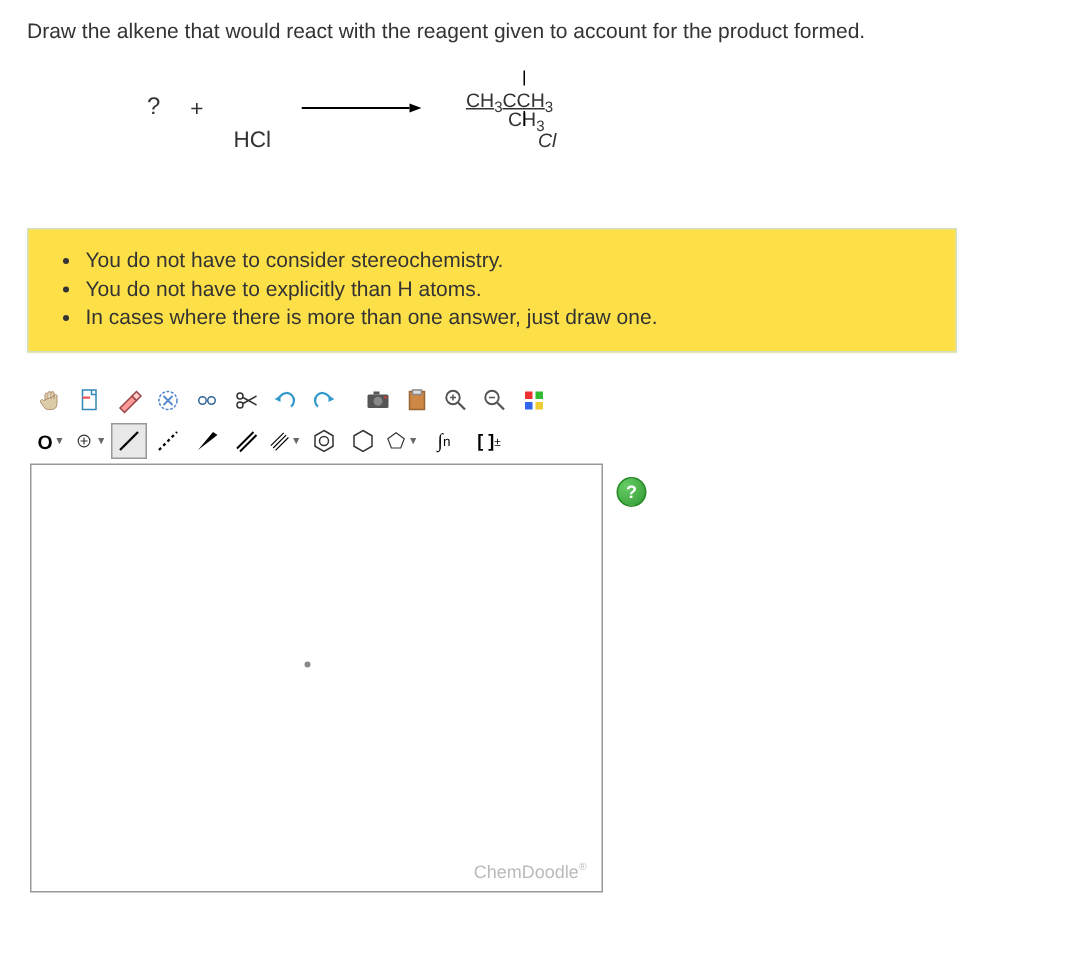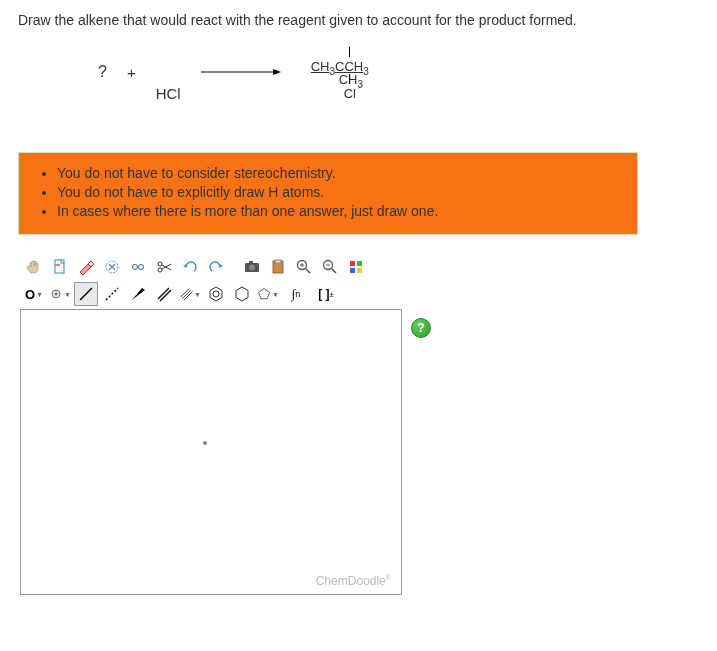--- a/index.html
+++ b/index.html
@@ -65,29 +65,30 @@
       position: absolute;
       top: 42px;
       left: 48px;
       width: 1px;
       height: 10px;
       background: #000;
     }
     .product .cl {
       position: absolute;
       top: 54px;
-      left: 43px;
+      left: 58px;
+      font-style: italic;
     }
     .sub {
       font-size: 10px;
       vertical-align: sub;
     }
     .instructions-box {
       border: 1px solid #d4e0c4;
-      background: #f97316;
+      background: #fde047;
       padding: 12px 16px 12px 24px;
       margin-bottom: 20px;
       max-width: 620px;
       box-shadow: 0 1px 2px rgba(0,0,0,0.05);
     }
     .instructions-box ul {
       list-style: disc;
       padding-left: 14px;
     }
     .instructions-box li {
@@ -197,21 +198,21 @@
       <span>CH</span><span class="sub">3</span><span>CCH</span><span class="sub">3</span>
     </div>
     <div class="line-bottom"></div>
     <div class="cl">Cl</div>
   </div>
 </div>
 
 <div class="instructions-box">
   <ul>
     <li>You do not have to consider stereochemistry.</li>
-    <li>You do not have to explicitly draw H atoms.</li>
+    <li>You do not have to explicitly than H atoms.</li>
     <li>In cases where there is more than one answer, just draw one.</li>
   </ul>
 </div>
 
 <div class="sketcher">
   <div class="toolbar">
     <button class="toolbar-btn">
       <svg class="icon-svg" viewBox="0 0 18 18">
           <path d="M5 9 L5 5 q0-1 1-1 t1 1 v3 m0-4 q0-1 1-1 t1 1 v4 m0-4 q0-1 1-1 t1 1 v4 m0-2 q0-1 1-1 t1 1 v5 q0 4-4 4 h-2 q-2 0-3-2 l-2-3 q-.5-1 .5-1.5 t1.5.5 z" fill="#dca" stroke="#a86" stroke-width="0.6"></path>
         </svg>

